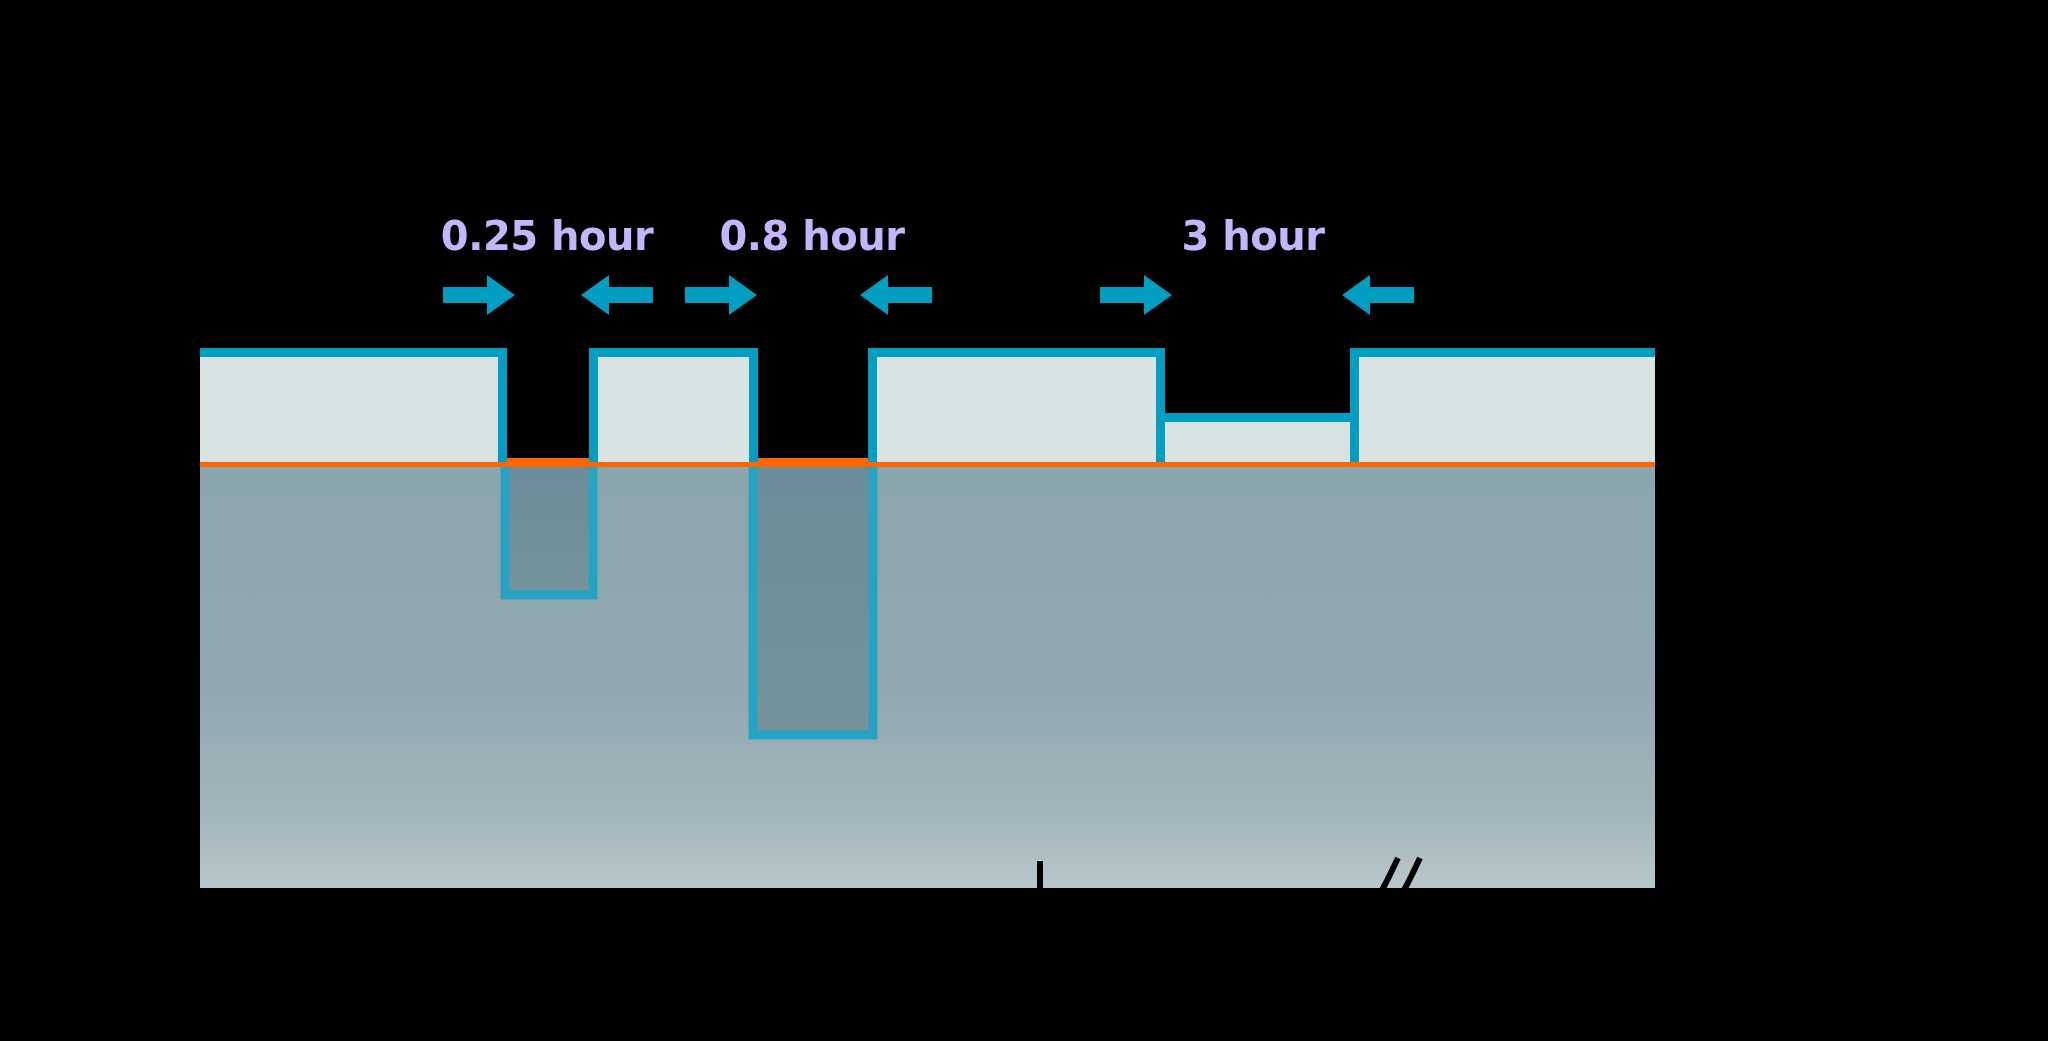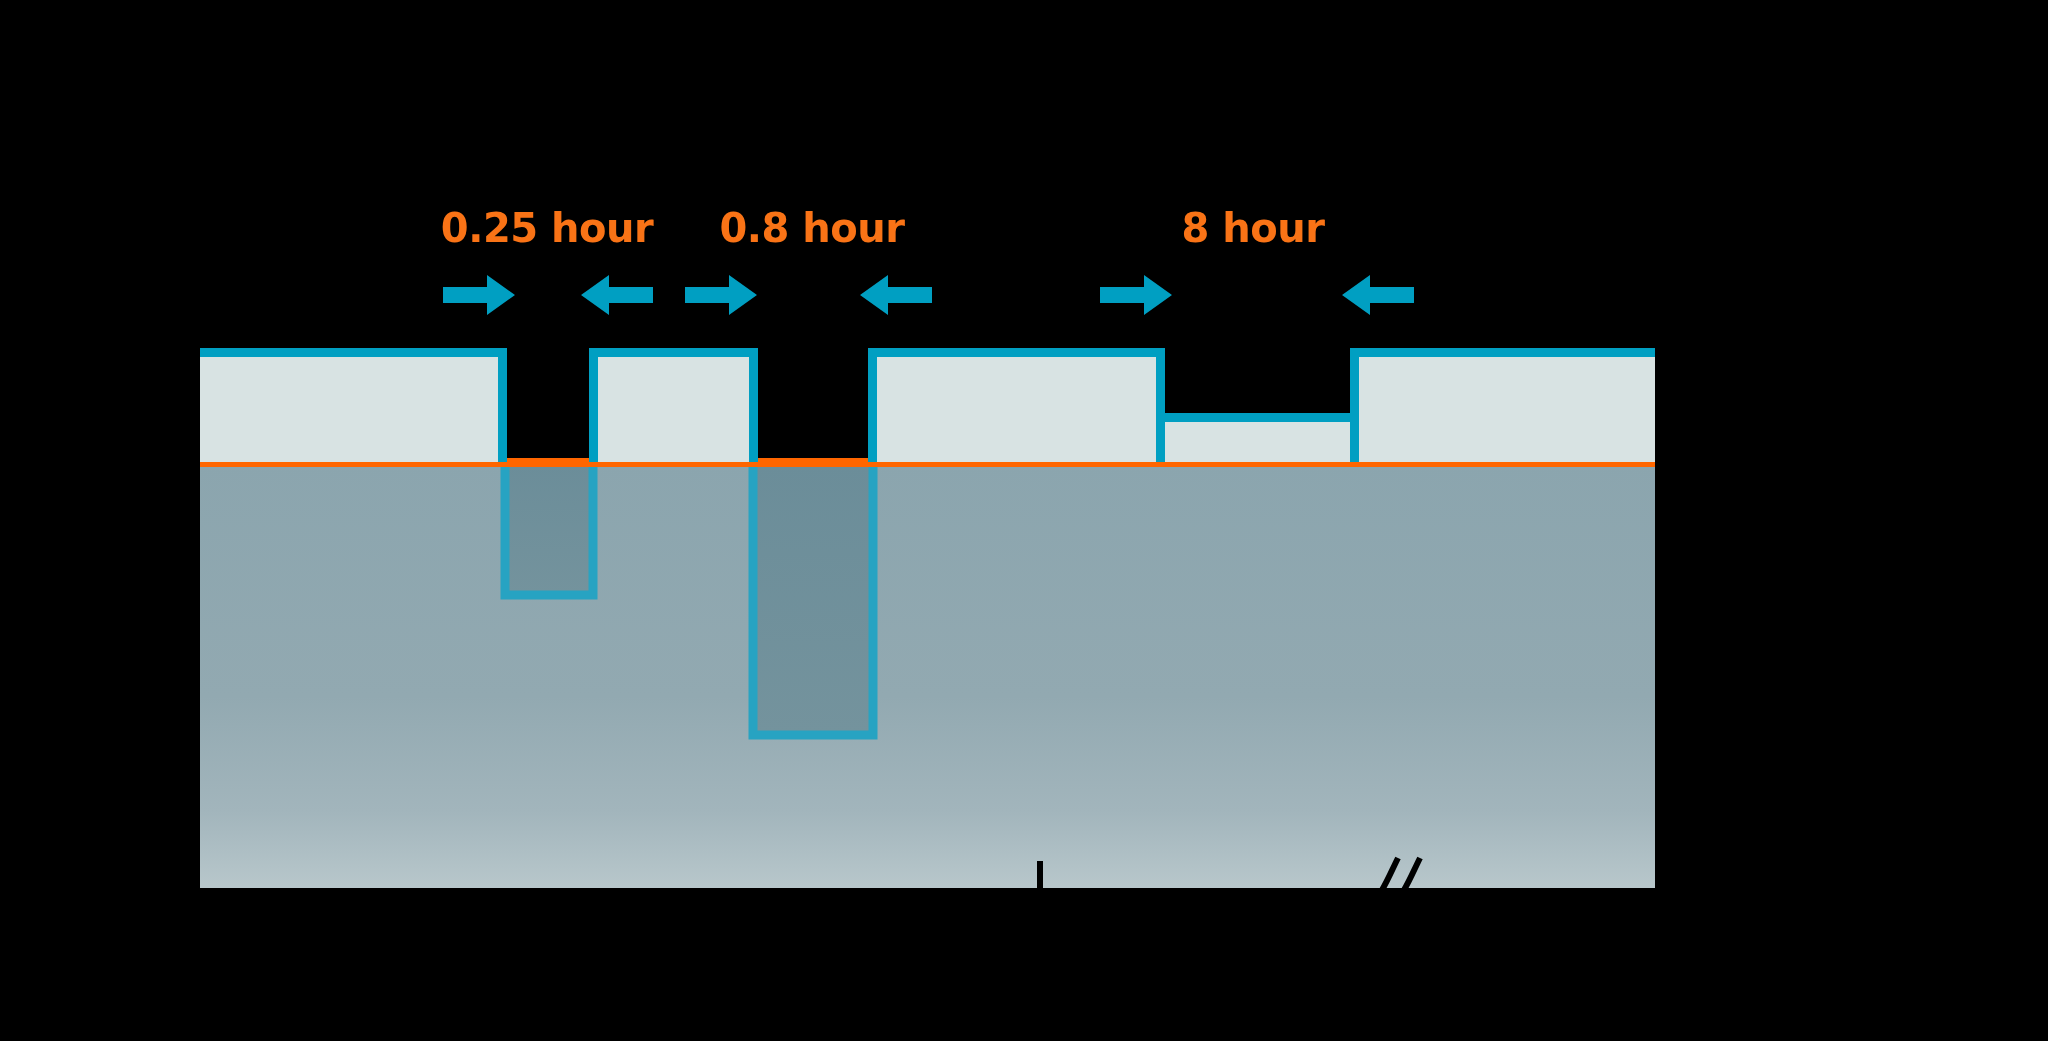--- a/index.html
+++ b/index.html
@@ -23,30 +23,31 @@
   #diagram-svg {
     position: absolute;
     left: 0;
     top: 0;
     width: 2048px;
     height: 1041px;
     display: block;
   }
   .etch-label {
     position: absolute;
-    color: #f97316;
+    color: #c4b5fd;
     font-family: "DejaVu Sans", "Liberation Sans", sans-serif;
     font-weight: bold;
     font-size: 40px;
     letter-spacing: -0.5px;
     white-space: nowrap;
     line-height: 1;
     text-align: center;
     transform: translateX(-50%);
     user-select: none;
+    margin-top: 8px;
   }
 </style>
 </head>
 <body>
 
 <div id="stage">
 
   <svg id="diagram-svg" viewBox="0 0 2048 1041" xmlns="http://www.w3.org/2000/svg">
 
     <defs>
@@ -142,15 +143,15 @@
         <path d="M1100,287 L1144,287 L1144,275 L1172,295 L1144,315 L1144,303 L1100,303 Z" fill="#009FC2"></path>
       </g>
       <g>
         <path d="M1414,287 L1370,287 L1370,275 L1342,295 L1370,315 L1370,303 L1414,303 Z" fill="#009FC2"></path>
       </g>
     </g>
   </svg>
 
   <div class="etch-label" style="left:547px; top:208px;">0.25 hour</div>
   <div class="etch-label" style="left:812px; top:208px;">0.8 hour</div>
-  <div class="etch-label" style="left:1253px; top:208px;">8 hour</div>
+  <div class="etch-label" style="left:1253px; top:208px;">3 hour</div>
 
 </div>
 
 </body></html>

